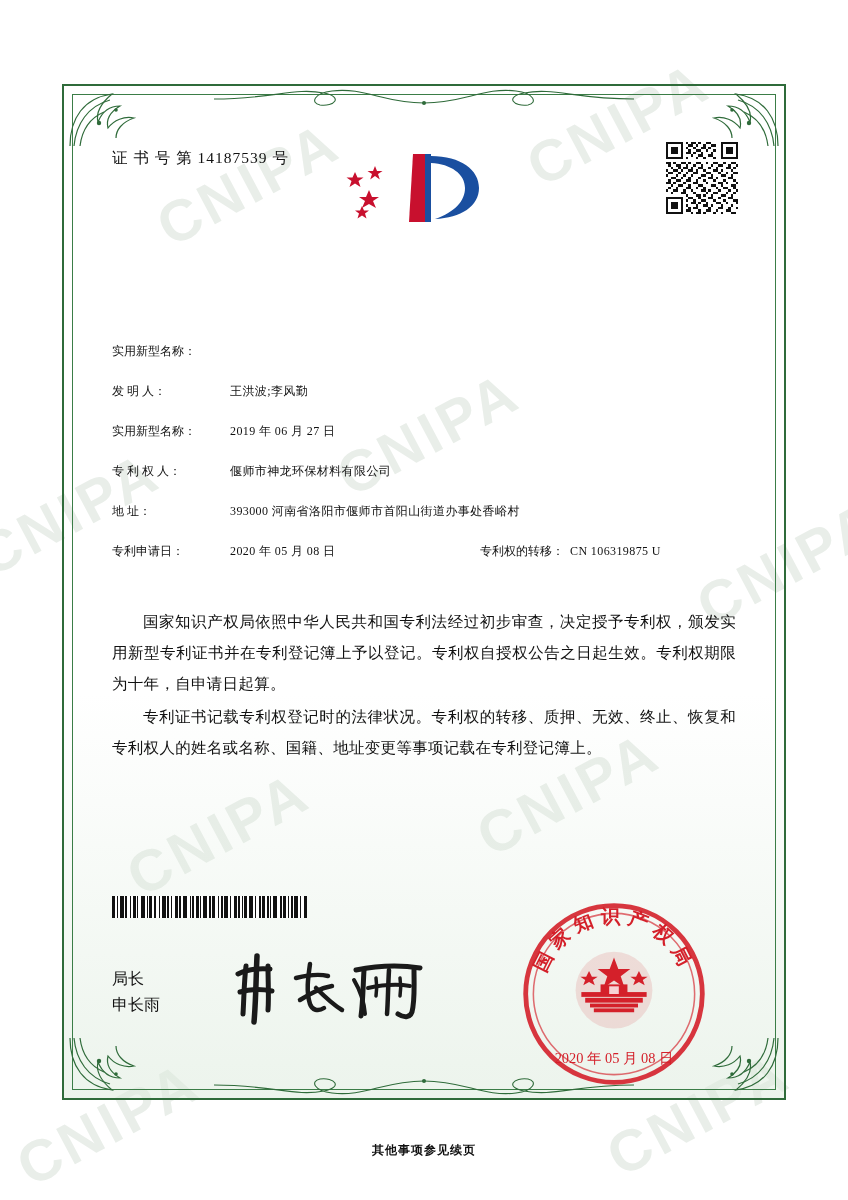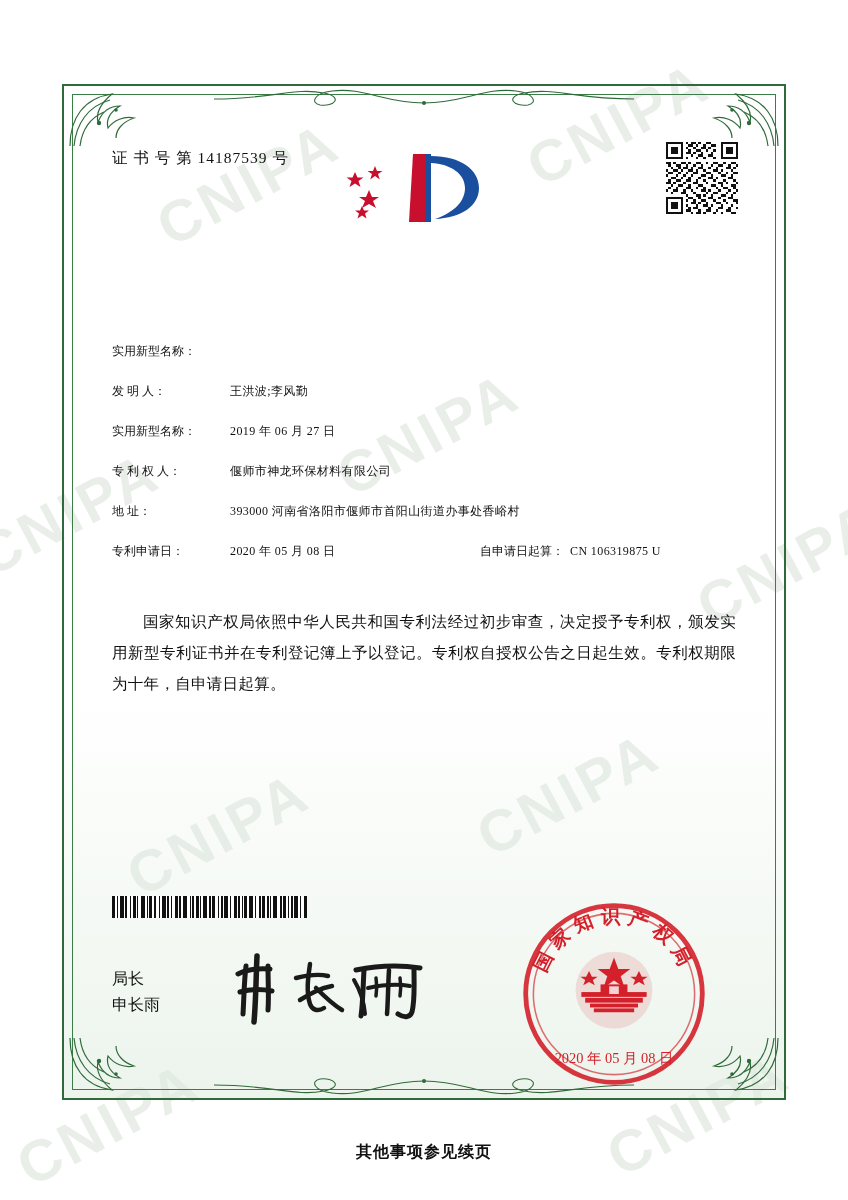--- a/index.html
+++ b/index.html
@@ -247,21 +247,21 @@
     font-size: 14.5px;
     color: #111;
     letter-spacing: 0.5px;
   }
 
   .footer-note {
     position: absolute;
     left: 0; right: 0;
     top: 1142px;
     text-align: center;
-    font-size: 16px;
+    font-size: 12px;
     font-weight: bold;
     color: #111;
     letter-spacing: 1px;
   }
 </style>
 </head>
 <body>
 
 <div class="page">
 
@@ -570,27 +570,28 @@
           <span class="field-label">专 利 权 人：</span>
           <span class="field-value">偃师市神龙环保材料有限公司</span>
         </div>
         <div class="field-row">
           <span class="field-label">地        址：</span>
           <span class="field-value">393000 河南省洛阳市偃师市首阳山街道办事处香峪村</span>
         </div>
         <div class="field-row dual">
           <span class="field-label">专利申请日：</span>
           <span class="field-value">2020 年 05 月 08 日</span>
-          <span class="field-label2">自申请日起算：</span>
+          <span class="field-label2">专利权的转移：</span>
           <span class="field-value2">CN 106319875 U</span>
         </div>
       </div>
 
       <div class="paragraphs">
         <p>国家知识产权局依照中华人民共和国专利法经过初步审查，决定授予专利权，颁发实用新型专利证书并在专利登记簿上予以登记。专利权自授权公告之日起生效。专利权期限为十年，自申请日起算。</p>
+        <p>专利证书记载专利权登记时的法律状况。专利权的转移、质押、无效、终止、恢复和专利权人的姓名或名称、国籍、地址变更等事项记载在专利登记簿上。</p>
       </div>
 
       <div class="barcode">
         <i style="width:3px"></i>
           <i style="width:2px;background:#fff"></i>
         <i style="width:1px"></i>
           <i style="width:2px;background:#fff"></i>
         <i style="width:4px"></i>
           <i style="width:1px;background:#fff"></i>
         <i style="width:2px"></i>

